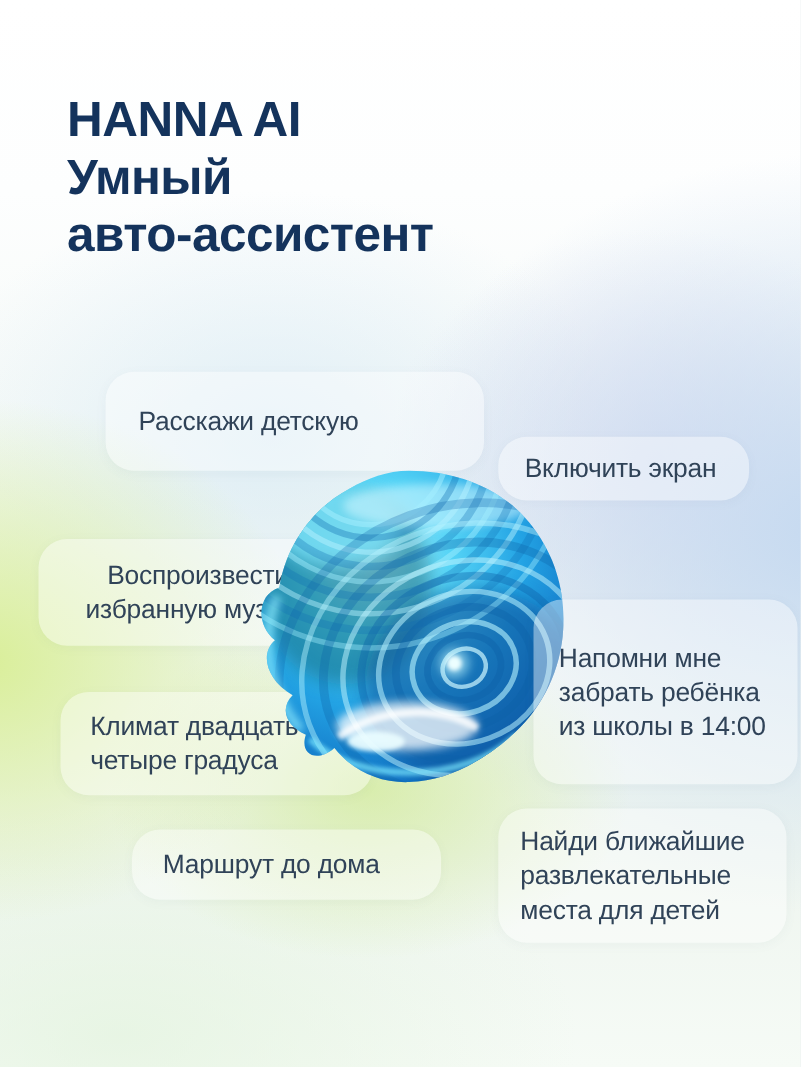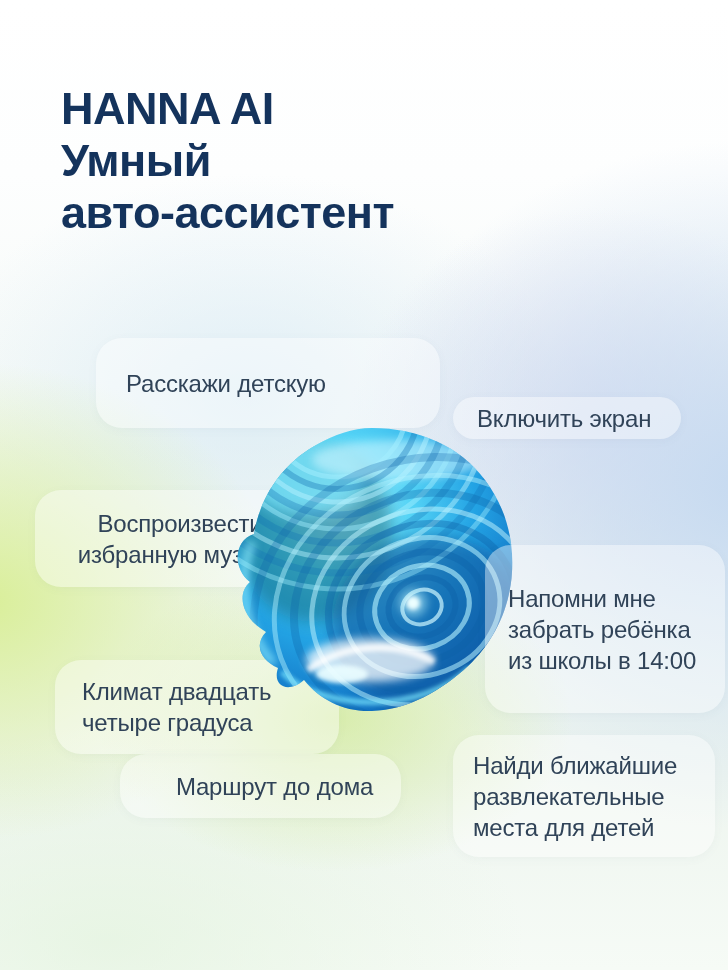--- a/index.html
+++ b/index.html
@@ -35,25 +35,25 @@
     background:rgba(255,255,255,0.42);
     box-shadow:0 2px 10px rgba(90,115,140,0.05);
     display:flex;flex-direction:column;justify-content:center;
     color:#304358;
     font-size:24px;line-height:31px;
     letter-spacing:-0.2px;
   }
   .bubble span{display:block;}
 
   .b-story   {left:96px;  top:338px; width:314px; height:90px;  padding-left:30px; z-index:1;}
-  .b-screen  {left:453px; top:397px; width:204px; height:42px;  padding-left:24px; z-index:3;}
+  .b-screen  {left:453px; top:397px; width:204px; height:58px;  padding-left:24px; z-index:3;}
   .b-music   {left:35px;  top:490px; width:250px; height:97px;  padding-left:20px; z-index:1;align-items:center;}
   .b-reminder{left:485px; top:545px; width:217px; height:168px; padding-left:23px; z-index:3;}
-  .b-climate {left:55px;  top:660px; width:257px; height:94px;  padding-left:27px; z-index:1;}
-  .b-route   {left:120px; top:754px; width:253px; height:64px;  padding-left:28px; z-index:1;text-align:center;}
+  .b-climate {left:55px;  top:629px; width:257px; height:94px;  padding-left:27px; z-index:1;}
+  .b-route   {left:120px; top:754px; width:253px; height:64px;  padding-left:28px; z-index:1;}
   .b-places  {left:453px; top:735px; width:242px; height:122px; padding-left:20px; z-index:3;}
 
   .orb{
     position:absolute;left:222px;top:422px;width:292px;height:295px;z-index:2;
   }
 </style>
 </head>
 <body>
 
 <div class="canvas">

